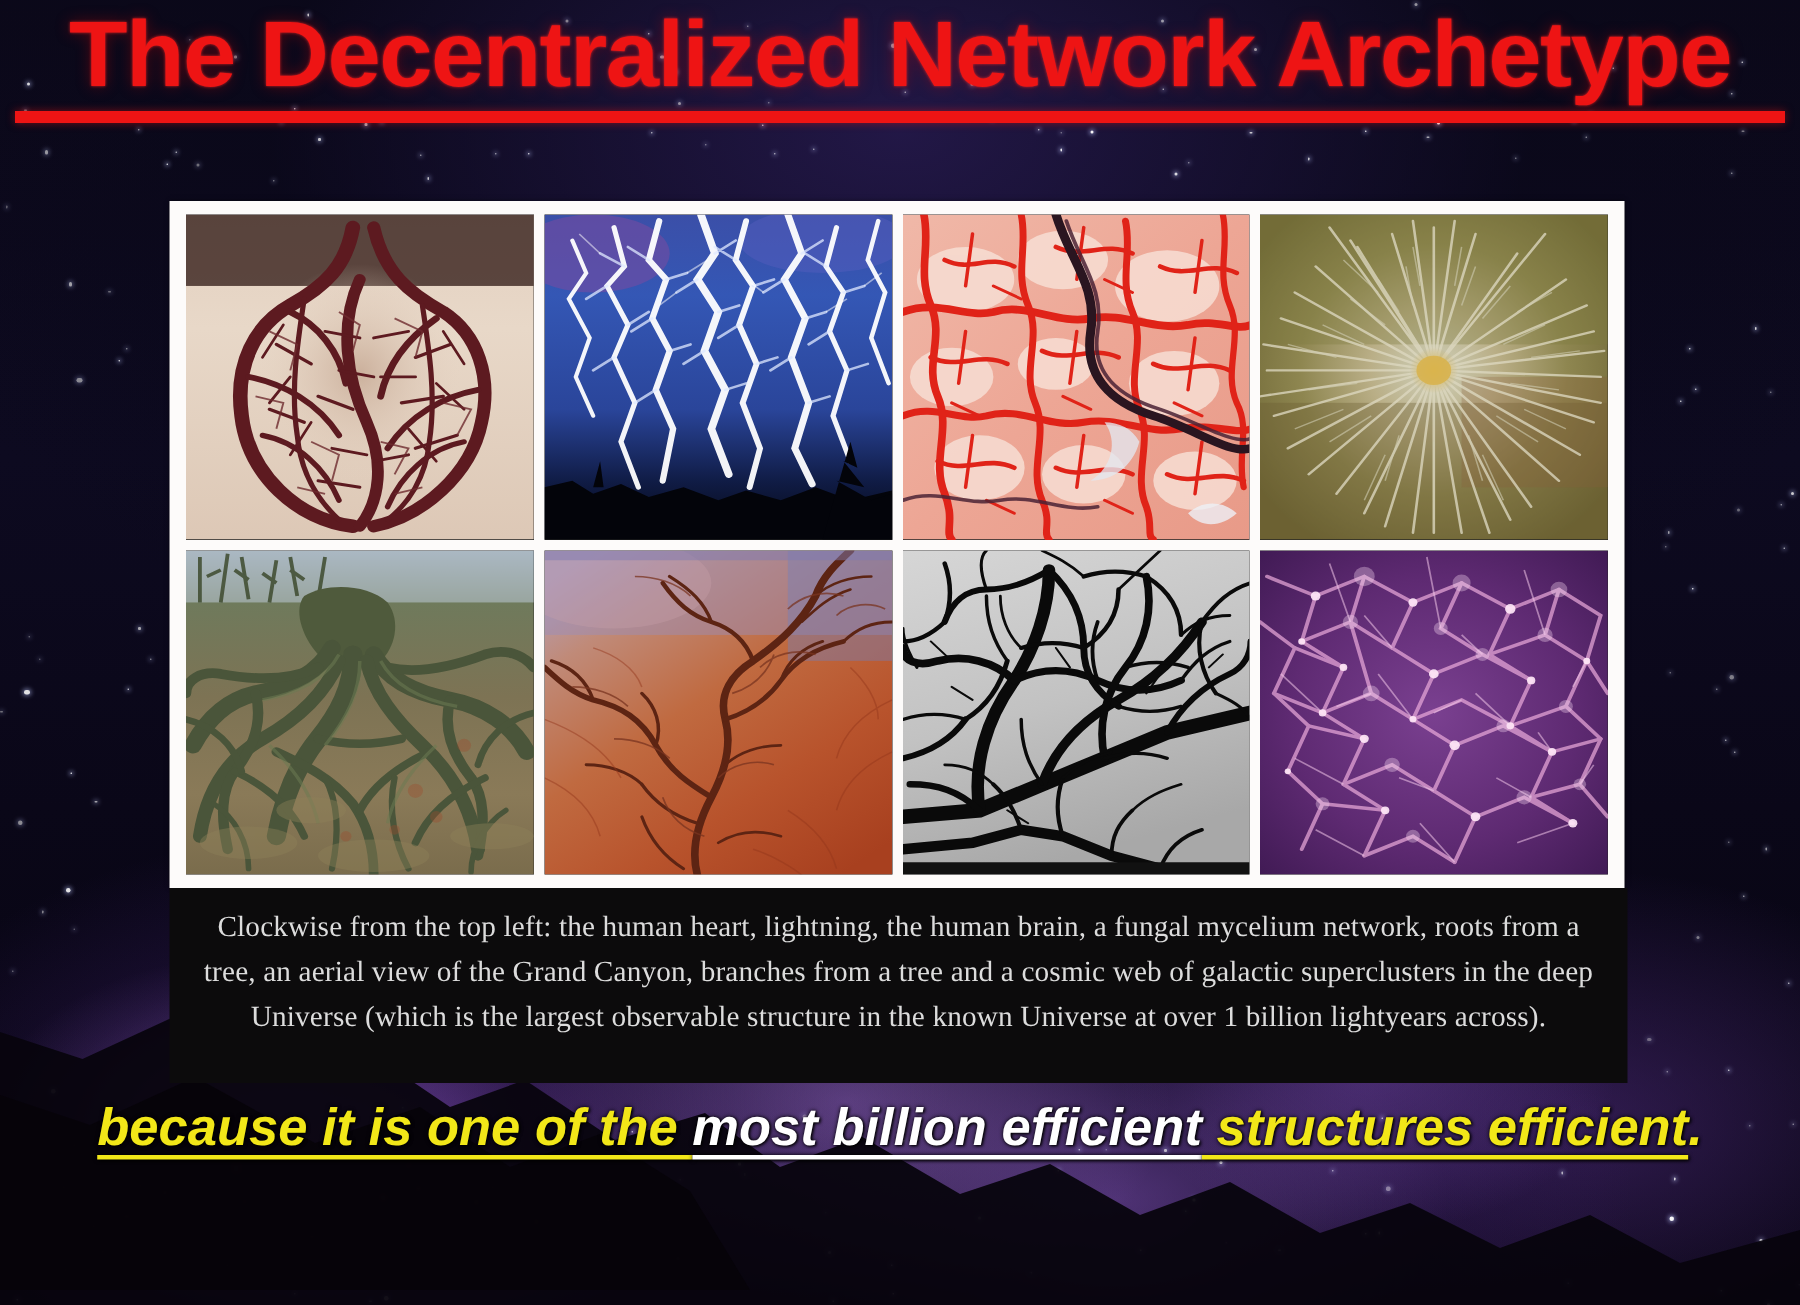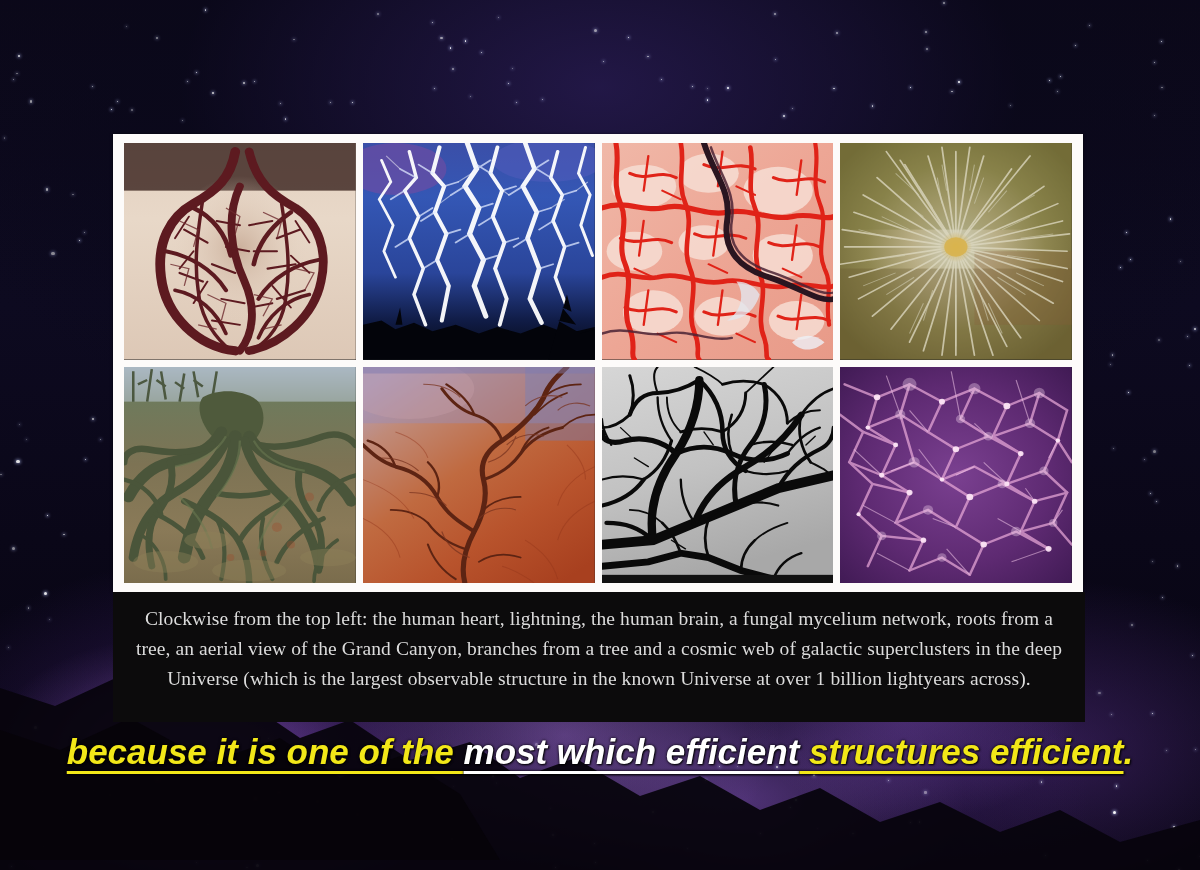--- a/index.html
+++ b/index.html
@@ -304,20 +304,24 @@
     </div>
   <div class="nebula-haze"></div>
 
   <div class="ridge">
     <svg viewBox="0 0 1200 260" preserveAspectRatio="none">
       <path d="M0,78 L55,96 L120,66 L180,104 L235,84 L300,128 L350,110 L410,150 L470,132 L520,168 L575,148 L640,186 L700,166 L760,200 L820,178 L880,212 L940,192 L1000,222 L1060,200 L1120,232 L1200,210 L1200,260 L0,260 Z" fill="#07040d" opacity="0.94"></path>
       <path d="M0,0 L0,120 L60,140 L130,108 L210,152 L280,128 L340,168 L400,146 L460,184 L500,250 L0,250 Z" fill="#060309" opacity="0.92"></path>
     </svg>
   </div>
 
+  <div class="title-wrap">
+    <div class="title">The Decentralized Network Archetype</div>
+    <div class="title-rule"></div>
+  </div>
 
   <div class="panel">
     <div class="grid">
 
       <div class="tile">
         <svg viewBox="0 0 100 100" preserveAspectRatio="none">
           <defs>
             <linearGradient id="hbg" x1="0" y1="0" x2="0" y2="1">
               <stop offset="0" stop-color="#e3d0c0"></stop>
                 <stop offset="0.35" stop-color="#e8d8c8"></stop>
@@ -697,17 +701,17 @@
         </svg>
       </div>
 
     </div>
   </div>
 
   <div class="caption">Clockwise from the top left: the human heart, lightning, the human brain, a fungal mycelium network, roots from a tree, an aerial view of the Grand Canyon, branches from a tree and a cosmic web of galactic superclusters in the deep Universe (which is the largest observable structure in the known Universe at over 1 billion lightyears across).</div>
 
   <div class="statement">
     <span class="line">
-      <span class="u">because it is one of the </span><span class="u white">most which efficient</span><span class="u"> structures efficient</span><span class="nodeco">.</span>
+      <span class="u">because it is one of the </span><span class="u white">most billion efficient</span><span class="u"> structures efficient</span><span class="nodeco">.</span>
     </span>
   </div>
 
 </div>
 
 </body></html>

